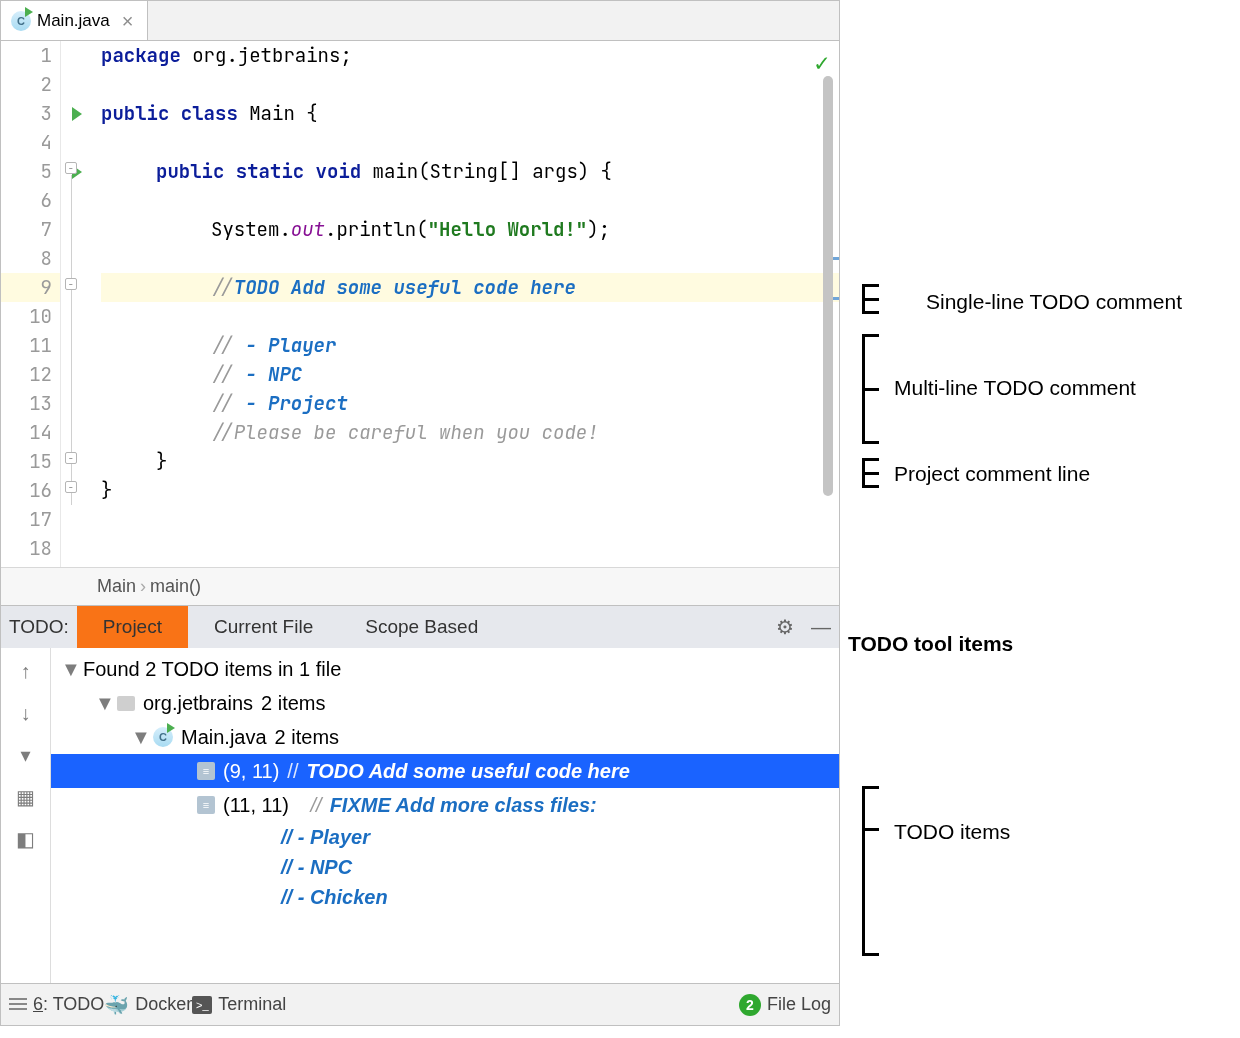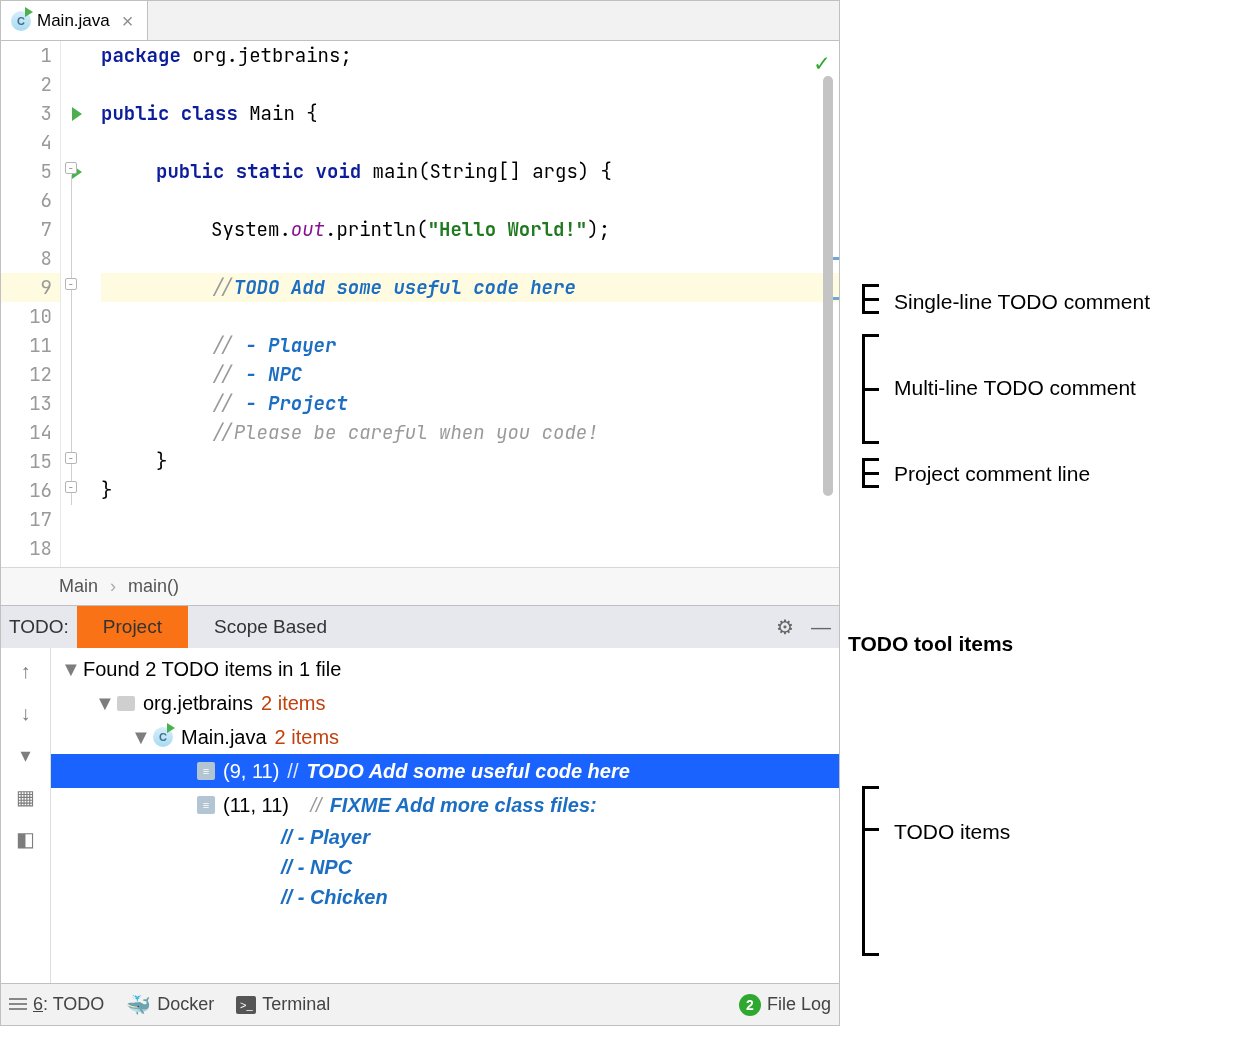--- a/index.html
+++ b/index.html
@@ -30,51 +30,51 @@
   .kw { color: #0b1d9a; font-weight: bold; }
   .fld { color: #871094; font-style: italic; }
   .str { color: #1f7a1f; font-weight: bold; }
   .todo { color: #1b6ec2; font-style: italic; font-weight: bold; }
   .cmt { color: #9a9a9a; font-style: italic; }
   .editor-scroll { position: absolute; right: 6px; top: 35px; width: 10px; height: 420px; background: #c4c4c4; border-radius: 5px; }
   .check-icon { position:absolute; top:6px; right:10px; color:#2fa82f; font-size:24px; font-weight:bold; }
   .strip-mark { position:absolute; right:0; width:16px; height:3px; background:#6fa5d8; }
 
   
-  .breadcrumbs { height: 38px; background: #f7f7f7; border-top: 1px solid #d8d8d8; display:flex; align-items:center; padding-left: 58px; font-size: 18px; color: #555; gap: 12px; }
+  .breadcrumbs { height: 38px; background: #f7f7f7; border-top: 1px solid #d8d8d8; display:flex; align-items:center; padding-left: 96px; font-size: 18px; color: #555; gap: 4px; }
   .crumb-sep { color:#aaa; }
 
   
   .todo-wnd { height: 378px; display:flex; flex-direction: column; border-top:1px solid #c0c0c0; }
   .todo-tabs { height: 42px; background: #e6e8ed; display:flex; align-items: stretch; font-size: 19px; color:#333; }
   .todo-label { padding: 0 8px; display:flex; align-items:center; }
   .todo-tab { padding: 0 26px; display:flex; align-items:center; cursor:pointer; }
   .todo-tab.sel { background: #f97316; }
   .todo-tabs-spacer { flex:1; }
   .gear-icon, .minimize-icon { width: 36px; display:flex; align-items:center; justify-content:center; color:#666; font-size:20px; }
 
   .todo-body { flex:1; display:flex; }
   .todo-toolbar { width: 50px; background:#fff; border-right:1px solid #ddd; display:flex; flex-direction:column; align-items:center; gap:8px; padding-top:6px; }
   .todo-toolbar .tbtn { width:34px; height:34px; display:flex; align-items:center; justify-content:center; color:#7d7d7d; font-size:20px; }
   .todo-tree { flex:1; padding-top:4px; font-size: 20px; overflow:hidden; }
   .tree-row { height: 34px; display:flex; align-items:center; padding-left: 10px; gap:8px; }
   .tree-row.sel { background:#1a63ff; color:#fff; }
   .tree-arrow { width:14px; display:inline-block; color:#7d7d7d; }
-  .dim { color:#c2410c; }
+  .dim { color:#000000; }
   .sel .dim { color:#dde7ff; }
   .todo-pos { }
   .snippet-icon { width:18px; height:18px; background:#b3c4d2; border-radius:2px; display:inline-flex; align-items:center; justify-content:center; font-size:11px; color:#fff; }
   .folder-icon { width:18px; height:15px; background:#cfcfcf; border-radius:2px; display:inline-block; }
   .tree-row .java-icon { width:20px; height:20px; }
   .tree-todo { color:#1b6ec2; font-style:italic; font-weight:bold; }
   .sel .tree-todo { color:#fff; }
   .tree-sub { padding-left: 230px; color:#1b6ec2; font-style:italic; font-weight:bold; height:30px; line-height:30px; }
 
   
-  .statusbar { height: 42px; width: 840px; background:#f2f2f2; border:1px solid #c0c0c0; border-top:none; display:flex; padding: 0 8px; font-size: 18px; color:#444; gap:22px; position:absolute; top:984px; }
+  .statusbar { height: 42px; width: 840px; background:#f2f2f2; border:1px solid #c0c0c0; border-top:none; display:flex; padding: 0 8px; font-size: 18px; color:#444; position:absolute; top:984px; }
   .sb-item { display:flex; align-items:center; gap:6px; }
   .sb-spacer { flex:1; }
   .badge { width:22px; height:22px; border-radius:50%; background:#2fa82f; color:#fff; display:inline-flex; align-items:center; justify-content:center; font-size:14px; font-weight:bold; }
   .list-icon { display:inline-block; width:18px; height:14px; background: repeating-linear-gradient(#888 0 2px, transparent 2px 5px); }
   .docker-icon { color:#2496ed; font-size:20px; }
   .term-icon { width:20px; height:18px; background:#555; color:#fff; display:inline-flex; align-items:center; justify-content:center; font-size:11px; border-radius:2px; }
 
   
   .ann { position:absolute; display:flex; align-items:center; font-size: 21px; color:#000; }
   .ann-br { border-left: 3px solid #000; position:absolute; left:862px; }
@@ -153,20 +153,21 @@
     <div class="breadcrumbs">
       <span>Main</span>
       <span class="crumb-sep">›</span>
       <span>main()</span>
     </div>
 
     <div class="todo-wnd">
       <div class="todo-tabs">
         <div class="todo-label">TODO:</div>
         <div class="todo-tab sel">Project</div>
+        <div class="todo-tab">Current File</div>
         <div class="todo-tab">Scope Based</div>
         <div class="todo-tabs-spacer"></div>
         <div class="gear-icon">⚙</div>
         <div class="minimize-icon">—</div>
       </div>
       <div class="todo-body">
         <div class="todo-toolbar">
           <div class="tbtn">↑</div>
           <div class="tbtn">↓</div>
           <div class="tbtn">▾</div>
@@ -225,21 +226,21 @@
     <div class="sb-spacer"></div>
     <div class="sb-item">
       <span class="badge">2</span>
       <span>File Log</span>
     </div>
   </div>
 
   <div class="ann-br" style="top:284px; height:30px">
       <div class="ann-line"></div>
     </div>
-  <div class="ann" style="left:894px; top:290px">Single-line TODO comment</div>
+  <div class="ann" style="left:926px; top:290px">Single-line TODO comment</div>
 
   <div class="ann-br" style="top:334px; height:110px">
       <div class="ann-line"></div>
     </div>
   <div class="ann" style="left:894px; top:376px">Multi-line TODO comment</div>
 
   <div class="ann-br" style="top:458px; height:30px">
       <div class="ann-line"></div>
     </div>
   <div class="ann" style="left:894px; top:462px">Project comment line</div>

